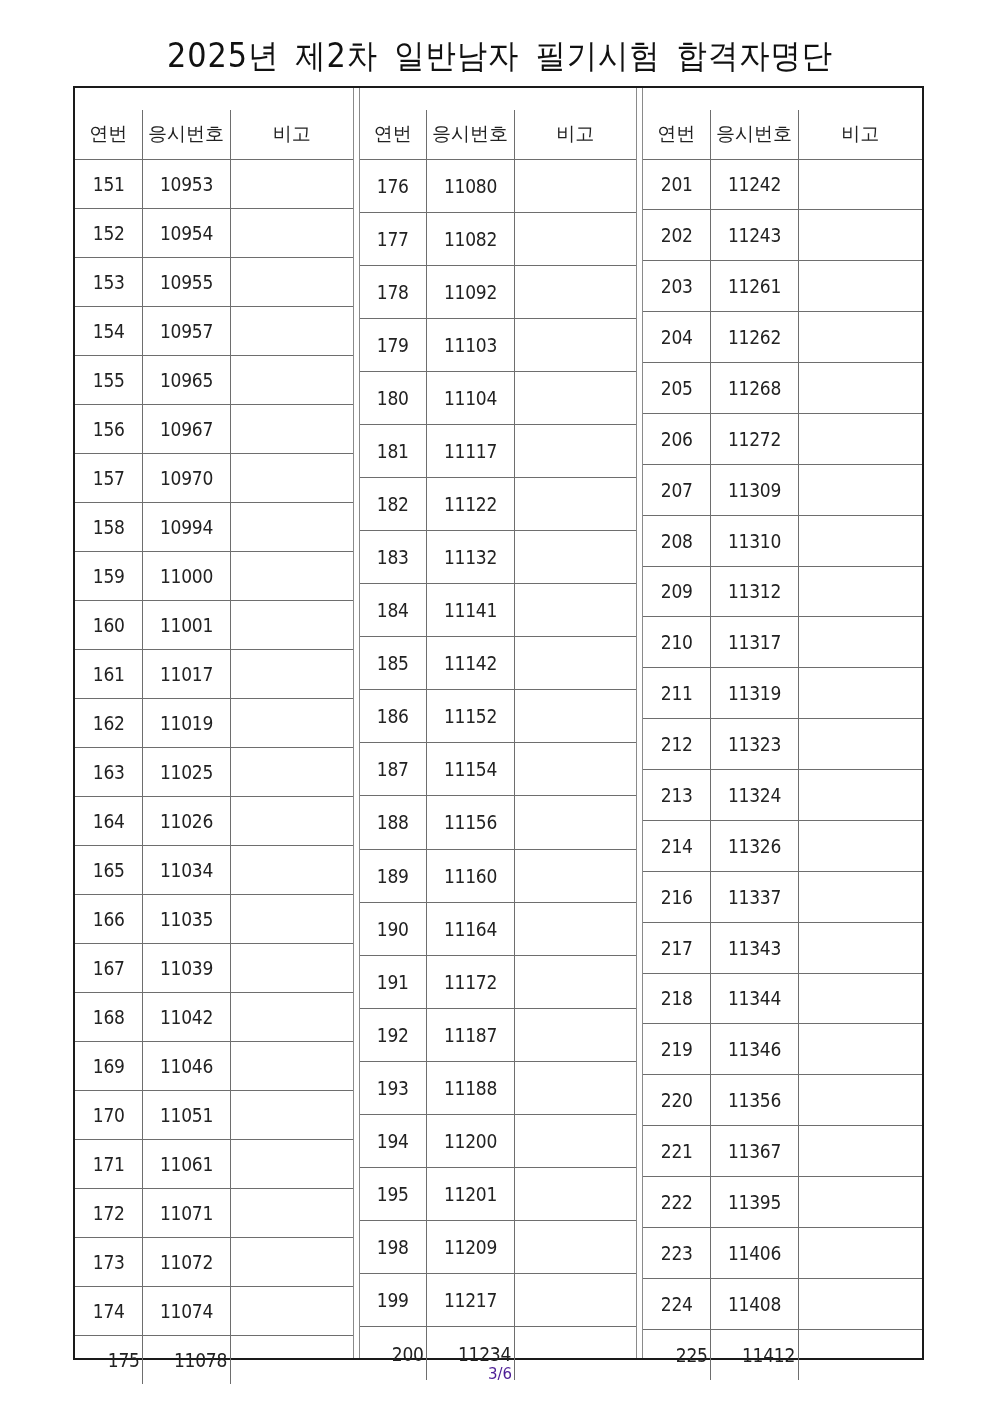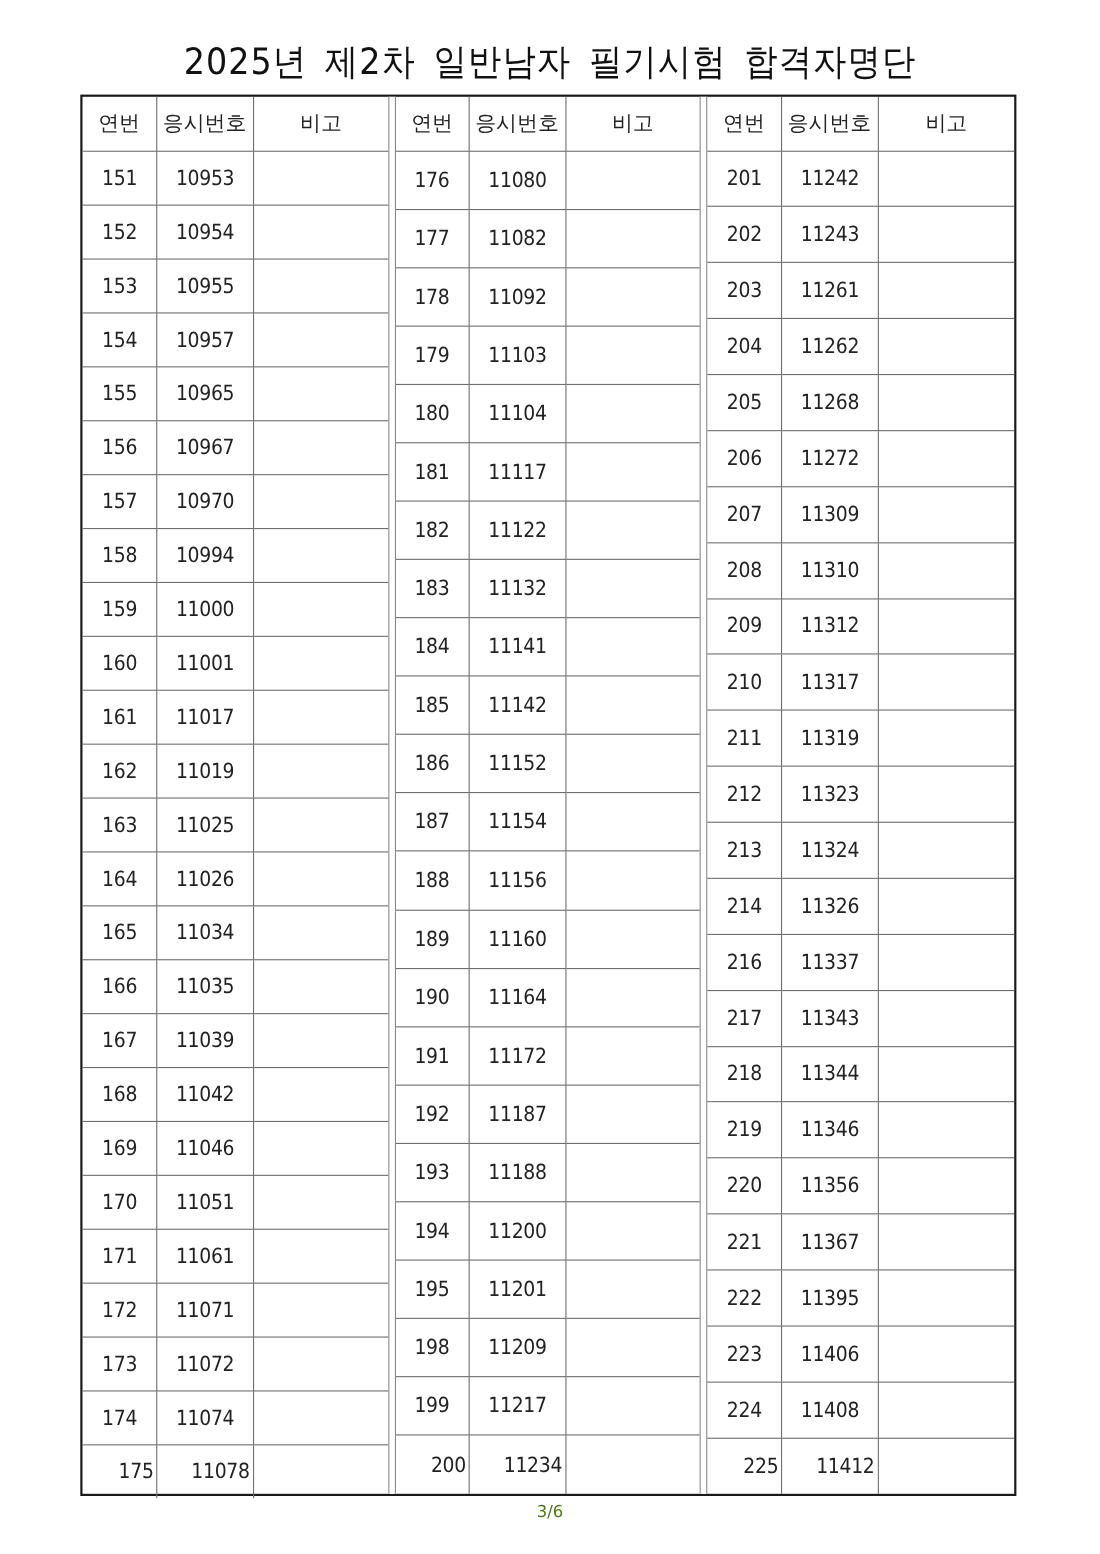--- a/index.html
+++ b/index.html
@@ -36,20 +36,21 @@
     top: 86px;
     width: 851px;
     height: 1274px;
     border: 2px solid #1a1a1a;
     box-sizing: border-box;
     display: flex;
   }
   .group {
     position: relative;
     height: 100%;
+    margin-top: 22px;
   }
   .g1 { width: 278px; }
   .g2 { width: 276px; }
   .g3 { width: 279px; }
   .sep {
     width: 9px;
     height: 100%;
     border-left: 1px solid #8a8a8a;
     border-right: 1px solid #8a8a8a;
     box-sizing: border-box;
@@ -87,21 +88,21 @@
     transform: scaleX(0.9);
     letter-spacing: -0.3px;
   }
   .page-num {
     position: absolute;
     left: 0;
     width: 1000px;
     top: 1365px;
     text-align: center;
     font-size: 15px;
-    color: #4d7c0f;
+    color: #4c1d95;
   }
 </style>
 </head>
 <body>
 
 <div class="title">2025년 제2차 일반남자 필기시험 합격자명단</div>
 
 <div class="sheet">
   <div class="group g1">
       <table class="grid">

